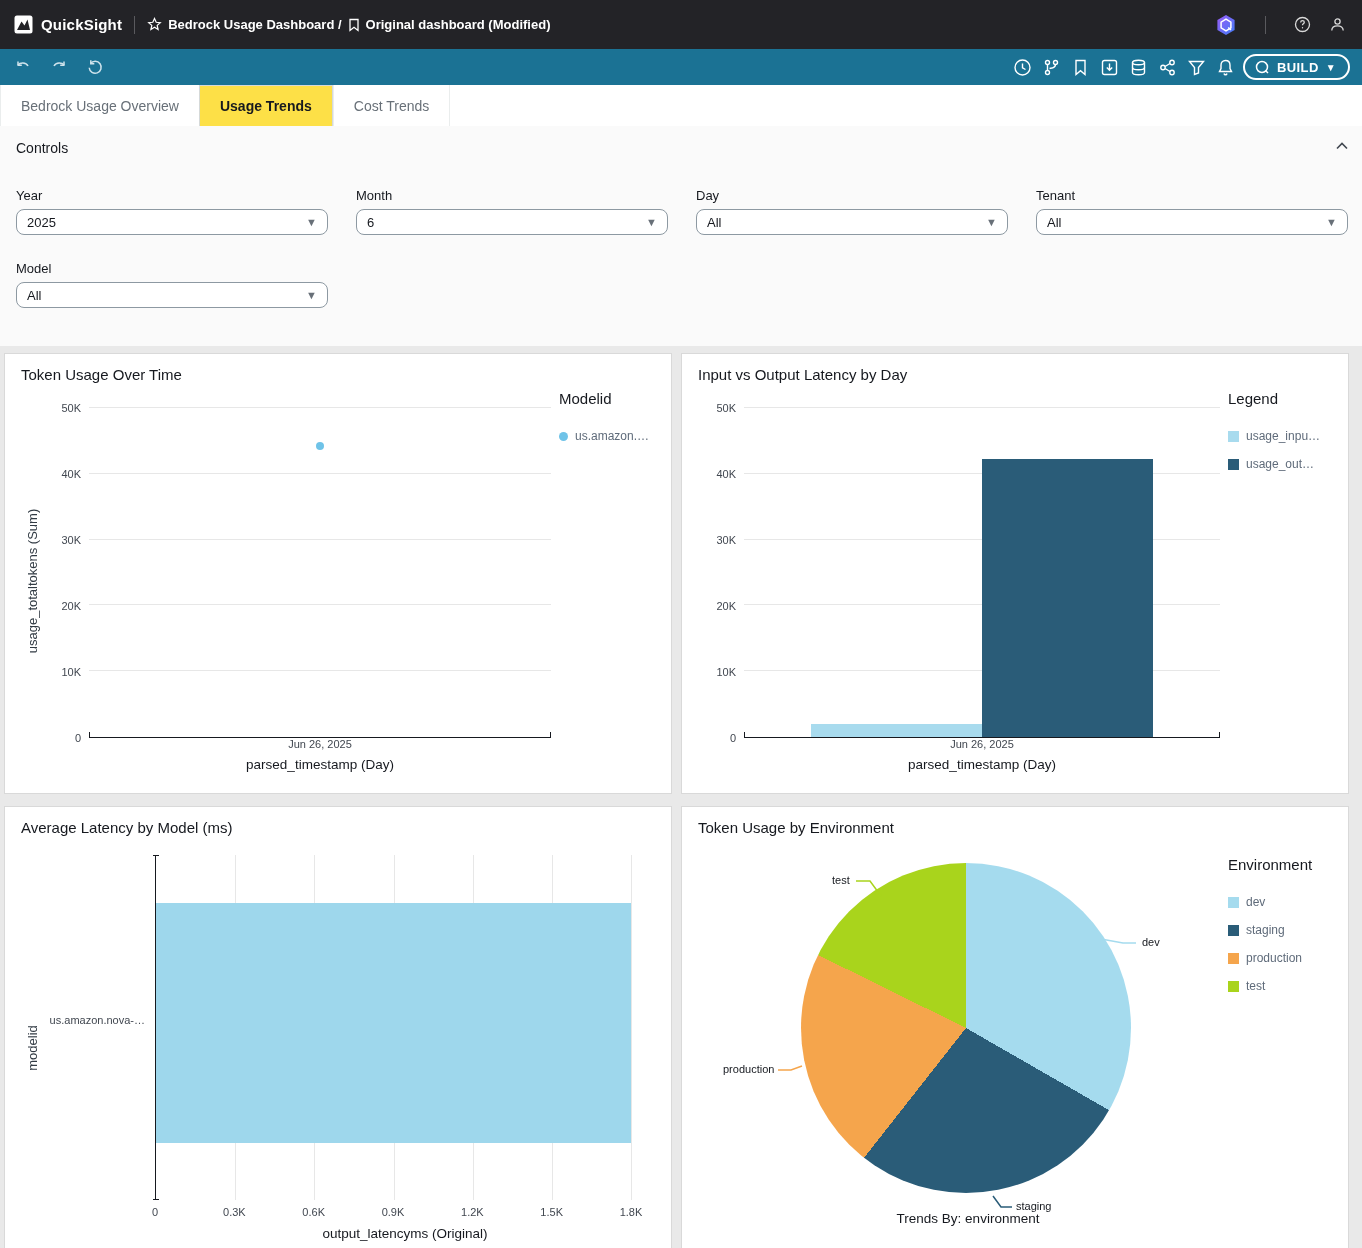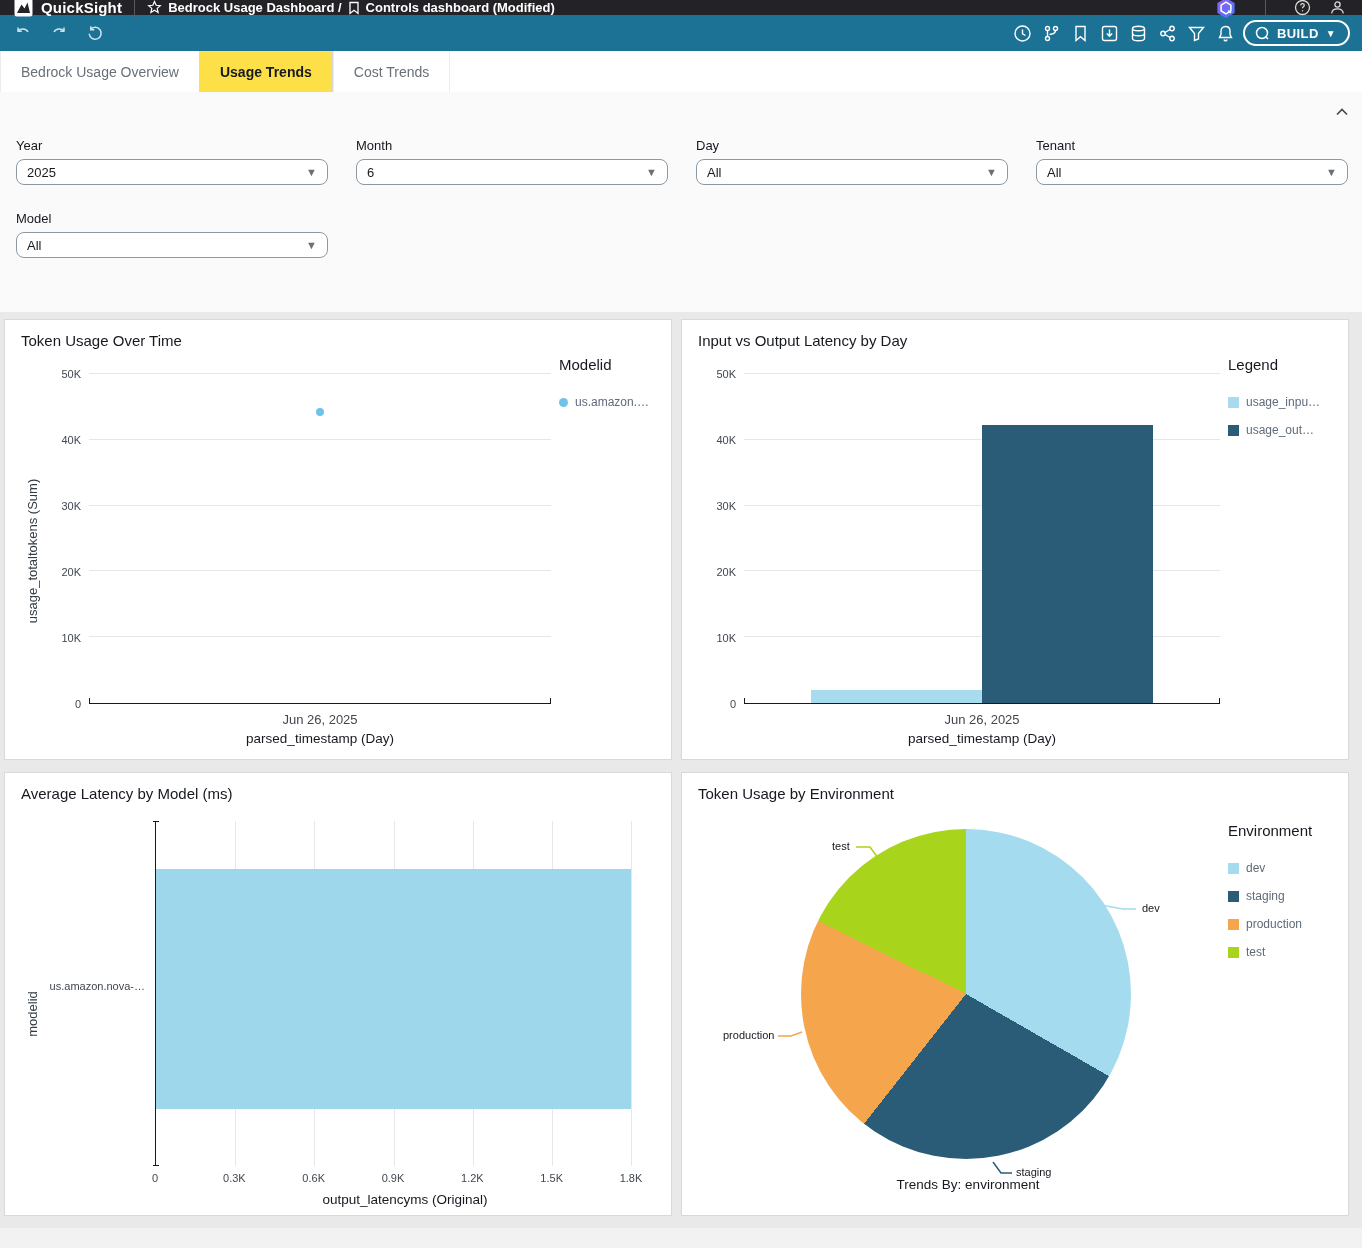--- a/index.html
+++ b/index.html
@@ -1,19 +1,19 @@
 <!DOCTYPE html>
 <html><head>
 <meta charset="utf-8">
 <style>
   * { margin:0; padding:0; box-sizing:border-box; }
   body { width:1362px; height:1248px; font-family:"Liberation Sans","DejaVu Sans",sans-serif; background:#f2f2f2; overflow:hidden; }
 
   
-  .topbar { height:15px; background:#232327; display:flex; align-items:center; color:#fff; padding:0 14px; }
+  .topbar { height:49px; background:#232327; display:flex; align-items:center; color:#fff; padding:0 14px; }
   .logo-box { width:19px; height:19px; margin-right:8px; }
   .app-name { font-size:15px; font-weight:600; letter-spacing:.2px; }
   .topbar-divider { width:1px; height:18px; background:#5a5a5e; margin:0 12px; }
   .crumb { display:flex; align-items:center; gap:6px; font-size:13px; font-weight:600; }
   .topbar-right { margin-left:auto; display:flex; align-items:center; gap:14px; }
   .icon-btn { background:none; border:none; cursor:pointer; display:flex; align-items:center; justify-content:center; padding:2px; }
 
   
   .toolbar { height:36px; background:#1b7294; display:flex; align-items:center; padding:0 12px; }
   .toolbar-left { display:flex; align-items:center; gap:14px; }
@@ -46,21 +46,21 @@
   .ylab-col { width:22px; position:relative; }
   .ylab { position:absolute; top:50%; left:50%; transform:translate(-50%,-50%) rotate(-90deg); white-space:nowrap; font-size:13px; color:#323b44; }
   .ytick-col { width:46px; position:relative; }
   .ytick { position:absolute; right:8px; transform:translateY(50%); font-size:11px; color:#414750; }
   .plot-col { flex:1; padding-top:18px; }
   .plot { position:relative; height:330px; border-bottom:1px solid #16191f; }
   .plot::before, .plot::after { content:""; position:absolute; bottom:0; width:1px; height:5px; background:#16191f; }
   .plot::before { left:0; } .plot::after { right:0; }
   .gridline-h { position:absolute; left:0; right:0; height:1px; background:#e7e7e7; }
   .gridline-v { position:absolute; top:0; bottom:0; width:1px; background:#e7e7e7; }
-  .xtick-row { text-align:center; font-size:13px; color:#414750; margin-top:8px; height:14px; }
+  .xtick-row { text-align:center; font-size:11px; color:#414750; height:14px; }
   .xtitle { text-align:center; font-size:13.5px; color:#16191f; margin-top:5px; }
   .legend-col { width:104px; padding-left:8px; }
   .legend-title { font-size:15px; color:#16191f; margin-bottom:22px; }
   .legend-entry { display:flex; align-items:center; gap:7px; font-size:12px; color:#5f6b7a; margin-bottom:14px; cursor:pointer; white-space:nowrap; overflow:hidden; }
   .sw-dot { width:9px; height:9px; border-radius:50%; flex:none; }
   .sw-sq { width:11px; height:11px; flex:none; }
 
   .dot { position:absolute; left:50%; width:8px; height:8px; border-radius:50%; transform:translate(-50%,50%); }
   .bar-v { position:absolute; bottom:0; }
 
@@ -102,21 +102,21 @@
       <svg width="15" height="15" viewBox="0 0 15 15" fill="none" stroke="#fff" stroke-width="1.2">
           <path d="M7.5 1.5 L9.2 5.3 L13.3 5.7 L10.2 8.4 L11.1 12.5 L7.5 10.3 L3.9 12.5 L4.8 8.4 L1.7 5.7 L5.8 5.3 Z"></path>
         </svg>
     </span>
     <span>Bedrock Usage Dashboard /</span>
     <span>
       <svg width="12" height="14" viewBox="0 0 12 14" fill="none" stroke="#fff" stroke-width="1.3">
           <path d="M2 1.5 h8 v11 l-4 -3.2 l-4 3.2 Z"></path>
         </svg>
     </span>
-    <span>Controls dashboard (Modified)</span>
+    <span>Original dashboard (Modified)</span>
   </span>
   <span class="topbar-right">
     <button class="icon-btn">
       <svg width="22" height="22" viewBox="0 0 22 22">
           <defs>
             <linearGradient id="qg" x1="0" y1="0" x2="1" y2="1">
               <stop offset="0" stop-color="#9b5cf7"></stop>
               <stop offset="1" stop-color="#3f7bf5"></stop>
             </linearGradient>
           </defs>
@@ -226,20 +226,21 @@
   </span>
 </div>
 
 <div class="tabbar">
   <div class="tab">Bedrock Usage Overview</div>
   <div class="tab active">Usage Trends</div>
   <div class="tab">Cost Trends</div>
 </div>
 
 <div class="controls">
+  <div class="controls-heading">Controls</div>
   <button class="icon-btn controls-collapse">
     <svg width="16" height="16" viewBox="0 0 16 16" fill="none" stroke="#414750" stroke-width="1.6">
         <path d="M3 10.5 L8 5.5 L13 10.5"></path>
       </svg>
   </button>
   <div class="filters">
     <div class="filter">
       <div class="filter-label">Year</div>
       <div class="filter-select">
         <span>2025</span>

